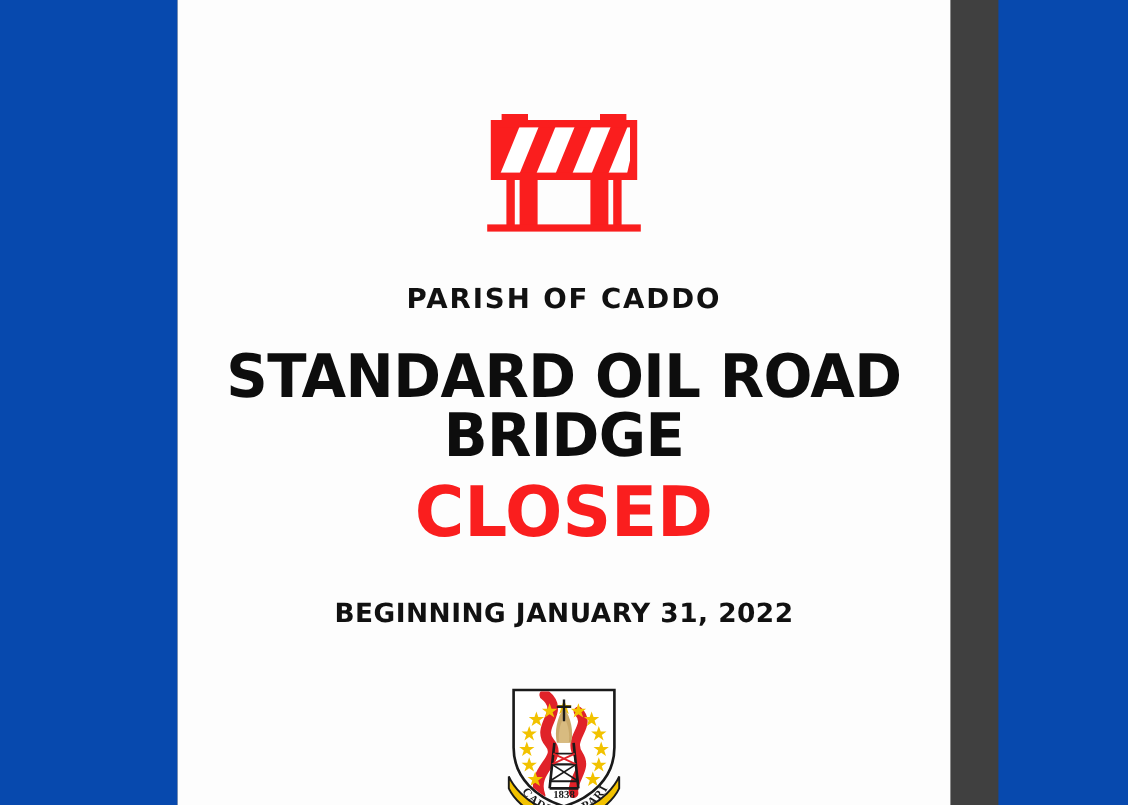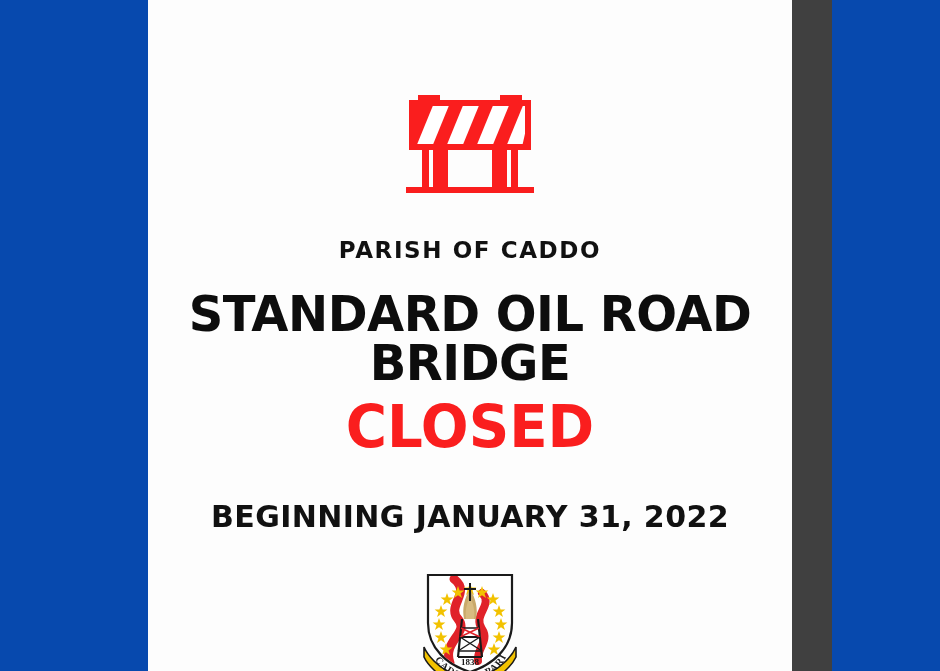--- a/index.html
+++ b/index.html
@@ -96,21 +96,21 @@
     letter-spacing: 0px;
     color: #fa1e1e;
     line-height: 1.0;
     margin: 10px 0 0 0;
     text-transform: uppercase;
     transform: scaleX(0.97);
   }
 
   .date-line {
     font-family: "DejaVu Sans", sans-serif;
-    font-size: 30px;
+    font-size: 22px;
     font-weight: 700;
     letter-spacing: 0.4px;
     color: #111111;
     line-height: 1.1;
     margin: 44px 0 0 0;
     text-transform: uppercase;
   }
 
   
   .seal-wrap {

